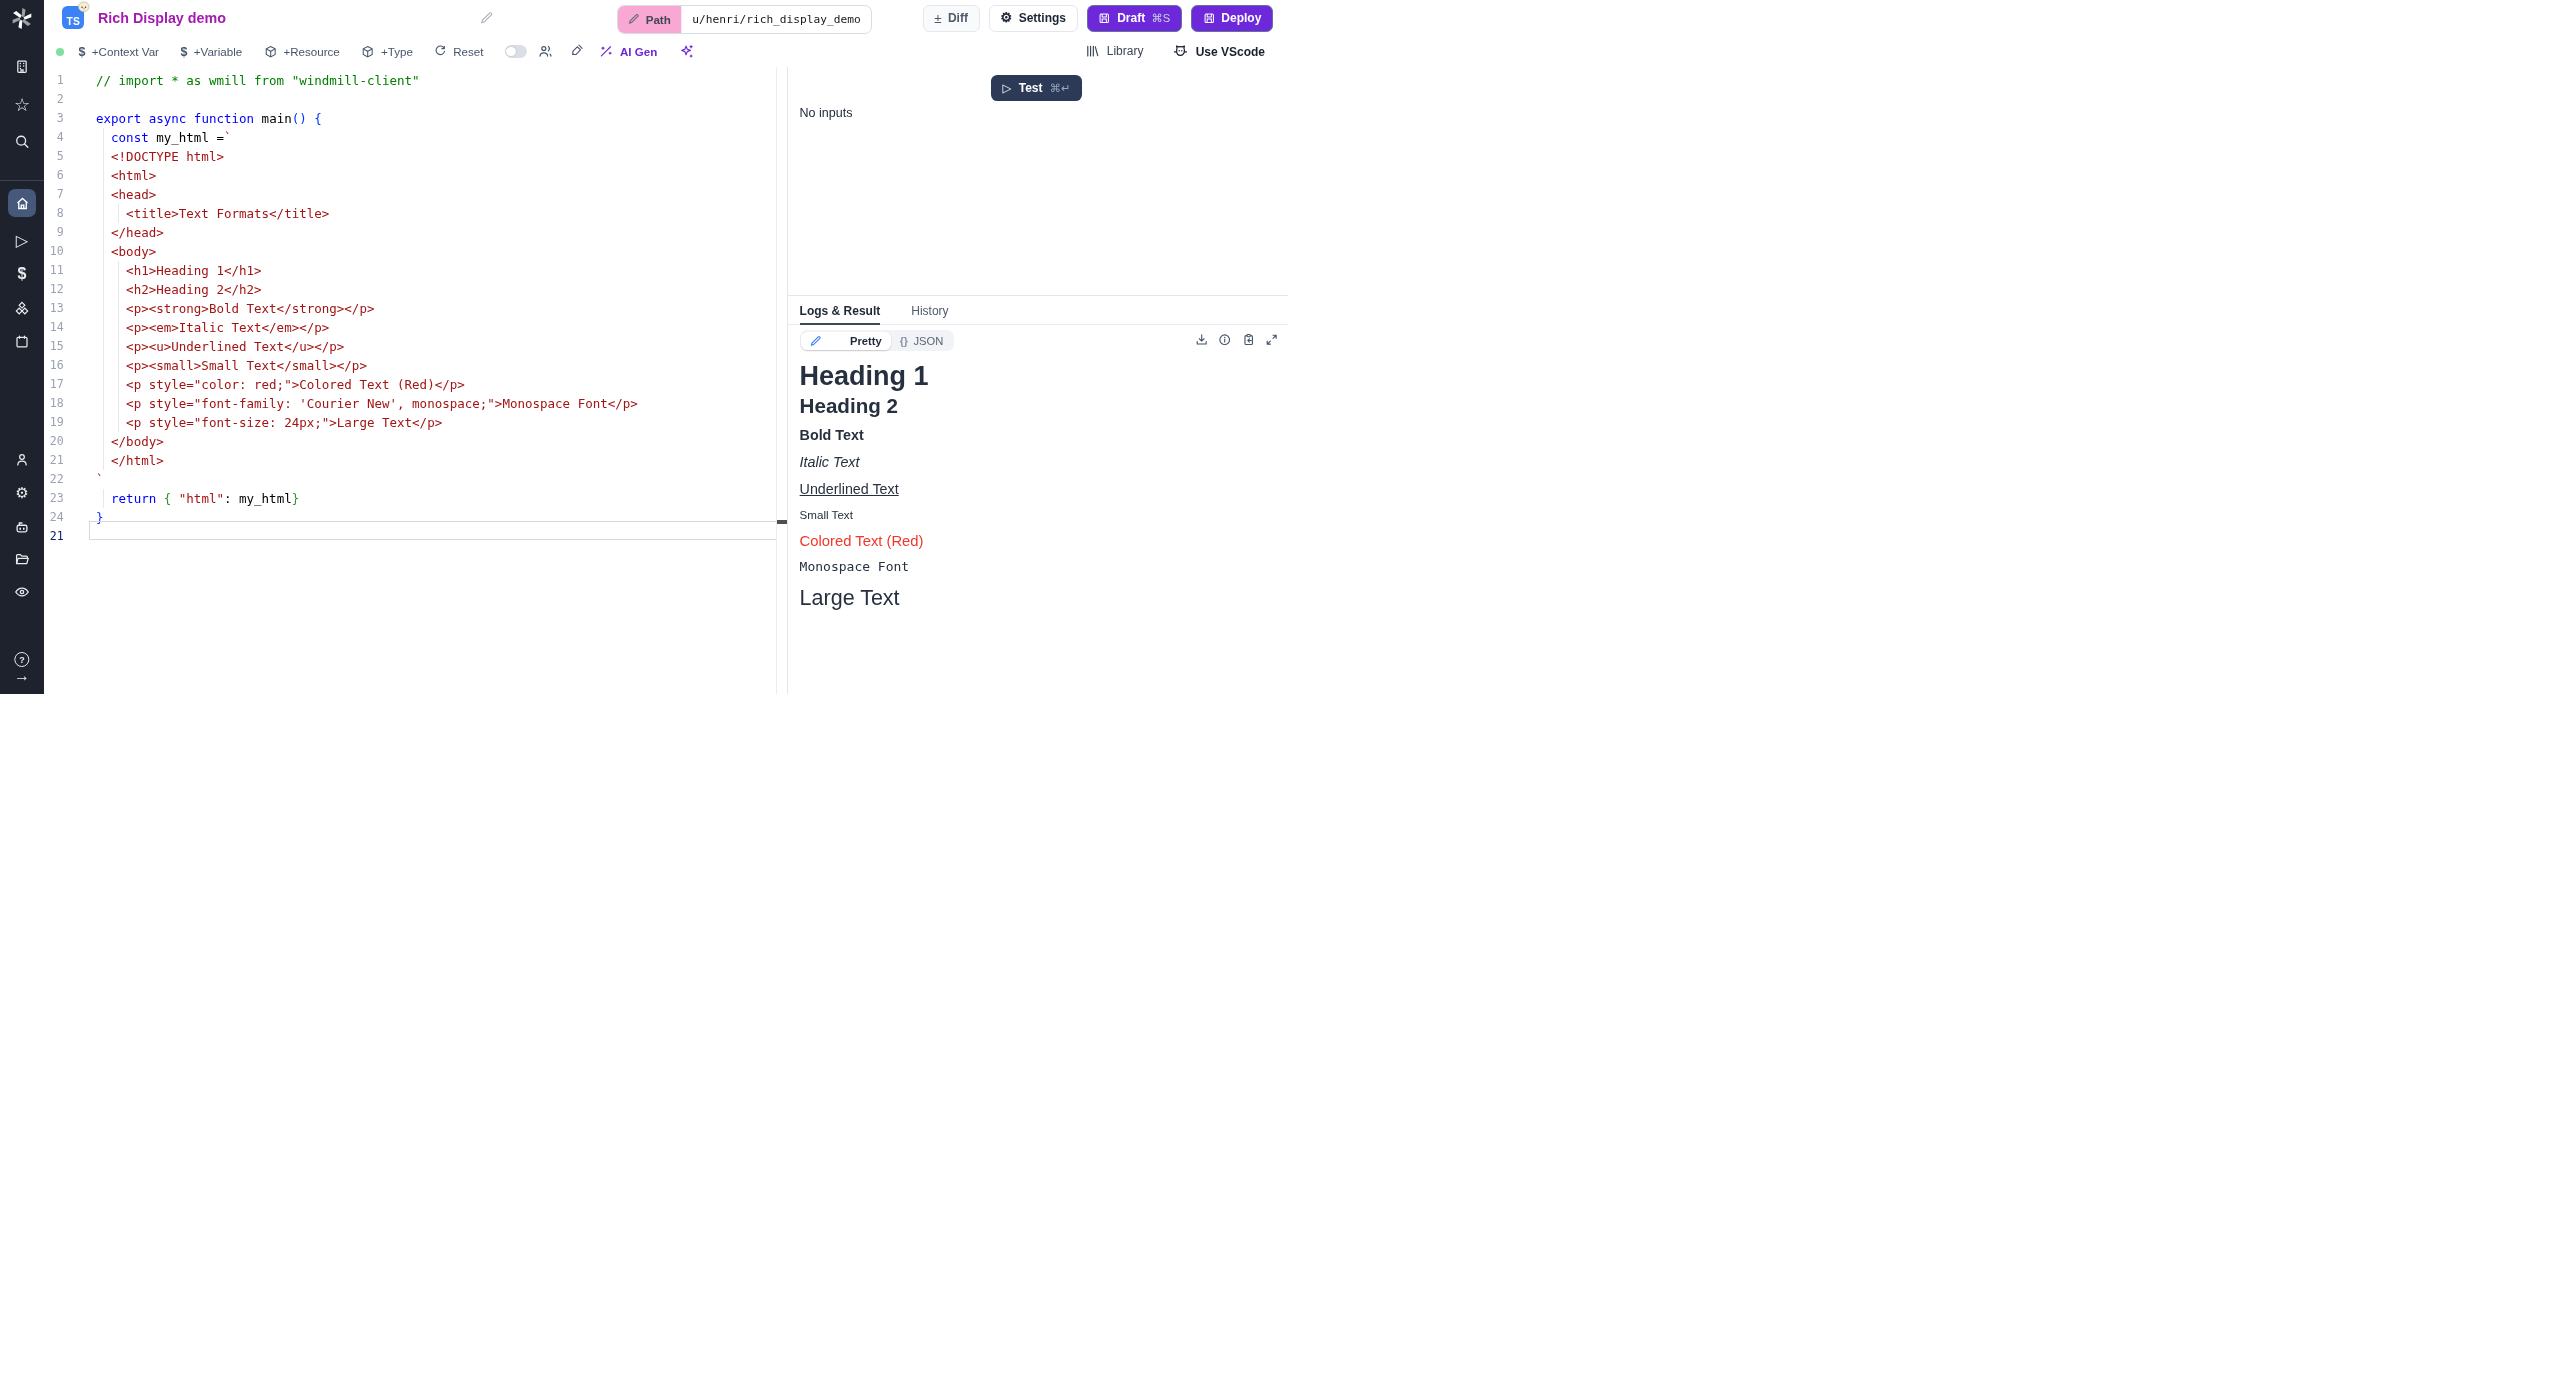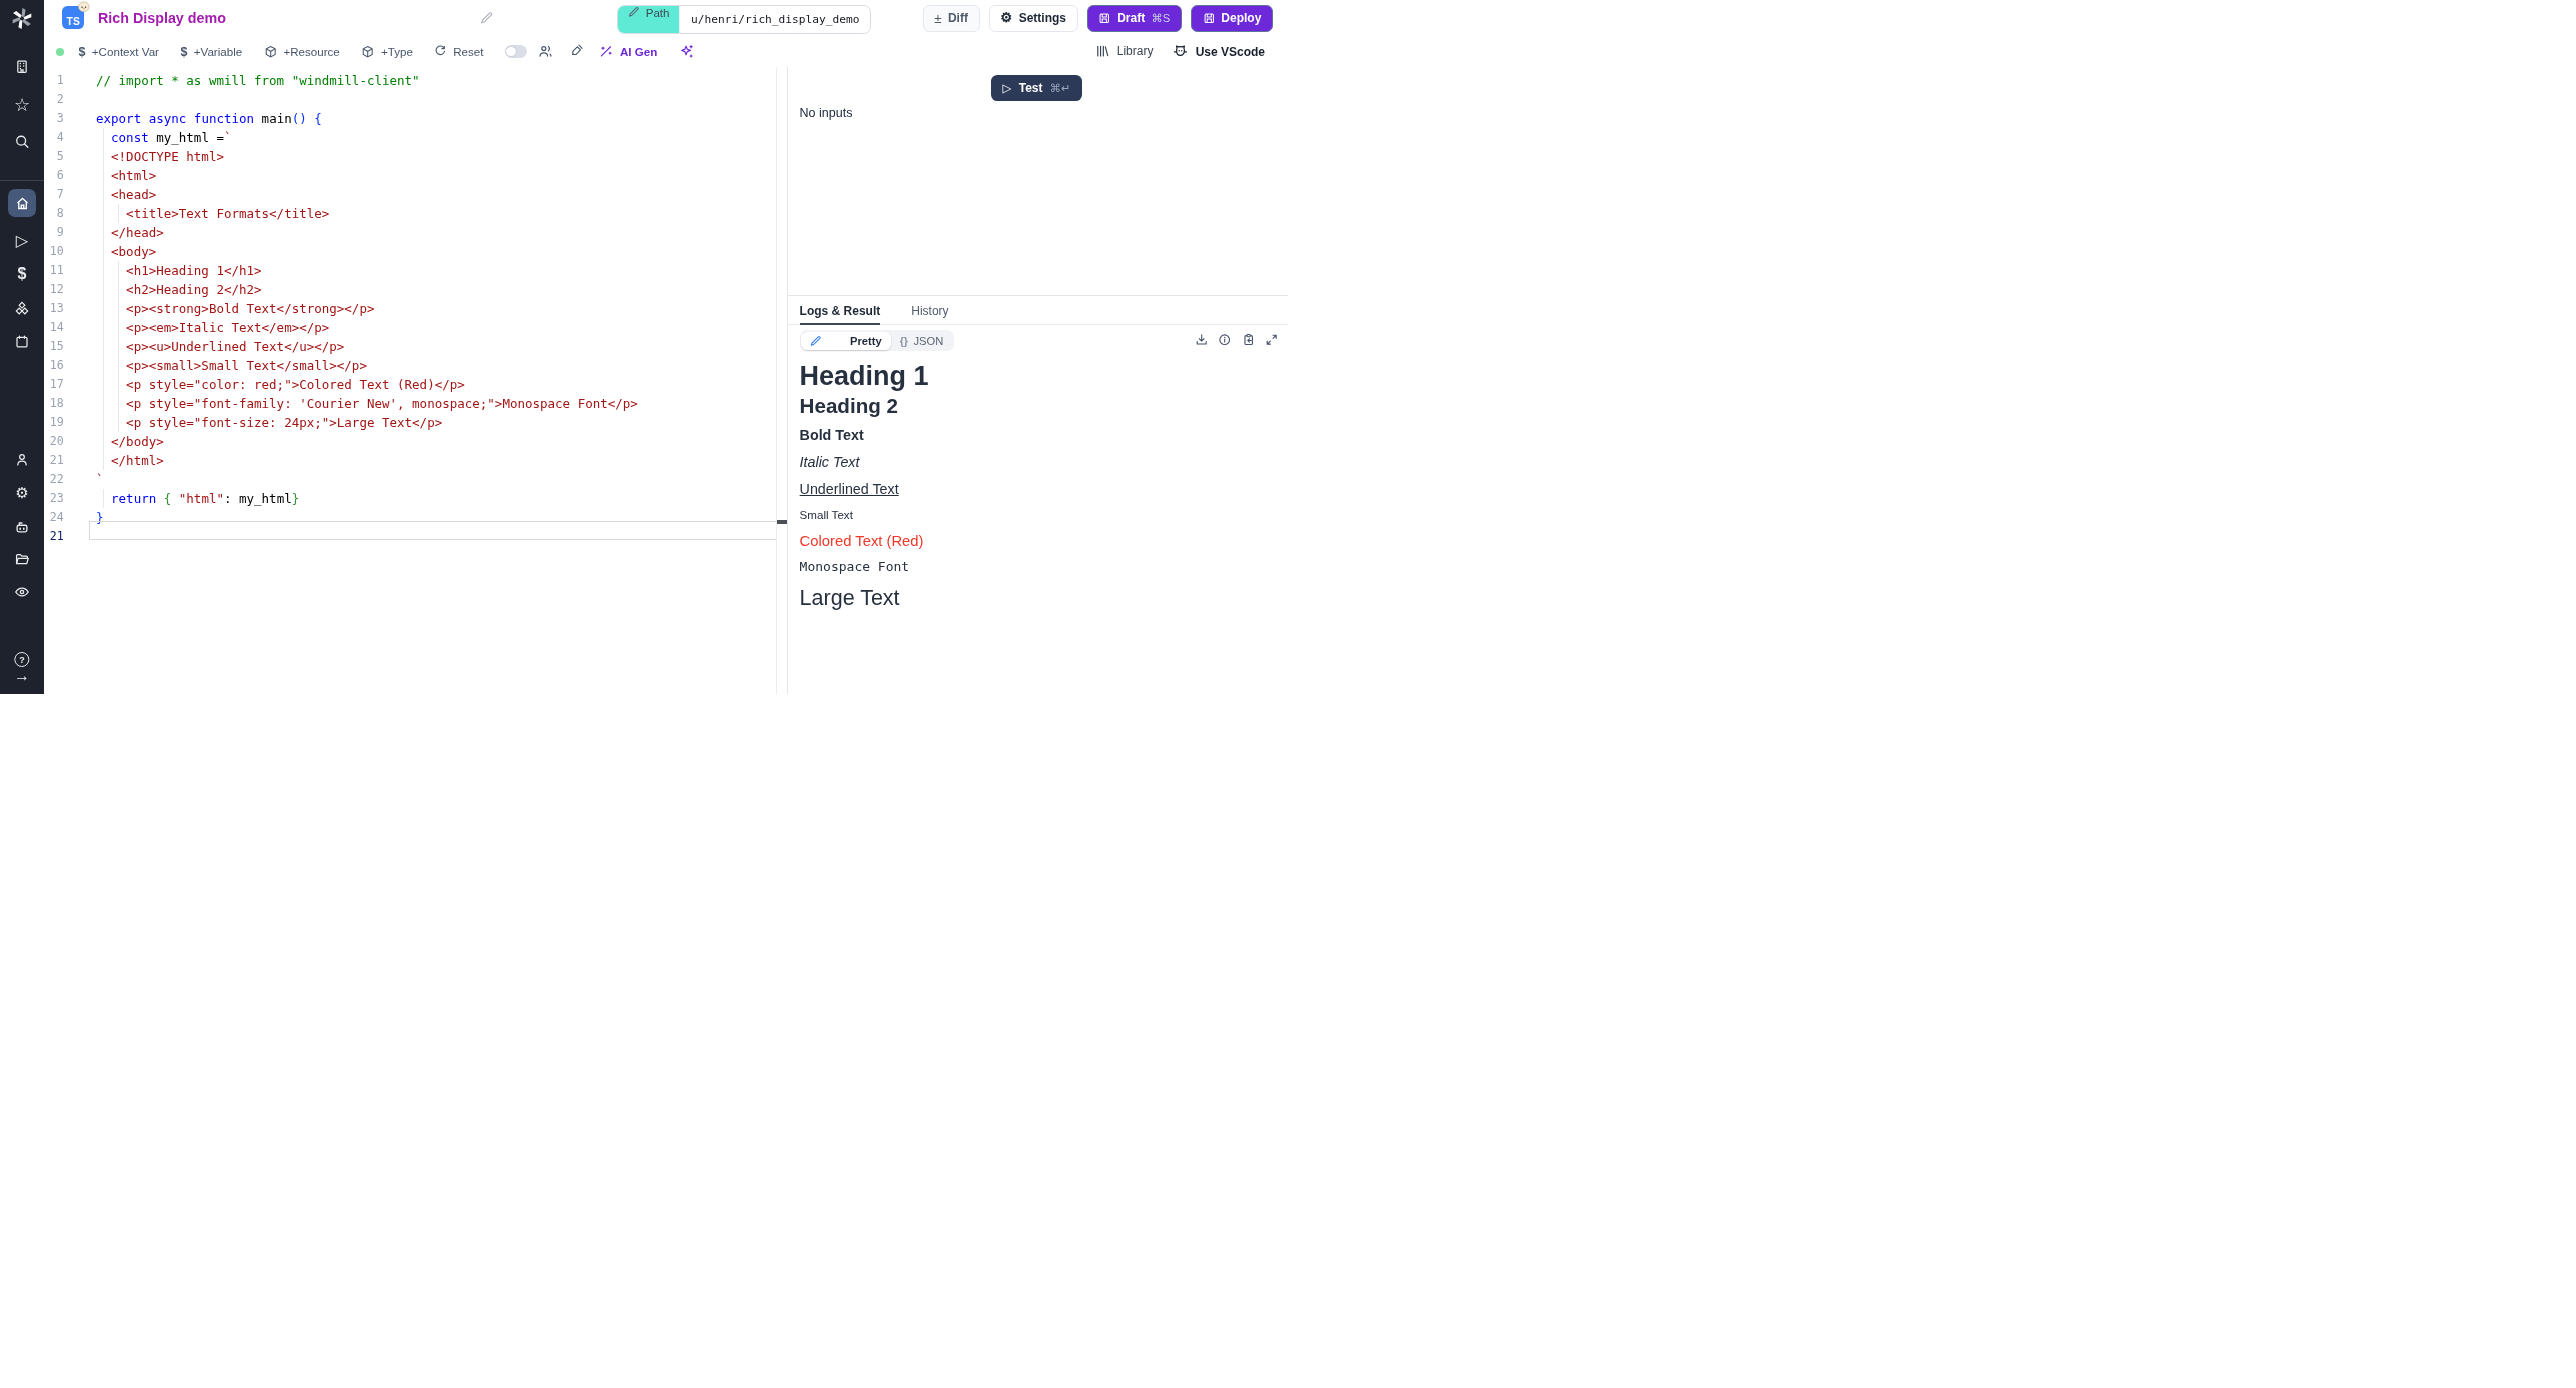--- a/index.html
+++ b/index.html
@@ -19,22 +19,22 @@
   
   .header{position:absolute;left:44px;top:0;right:0;height:36px;background:#fff;border-bottom:0.9px solid #f0f1f4;}
   .badge-wrap{position:absolute;left:18px;top:6.3px;width:22.4px;height:22.4px;}
   .ts-badge{width:22.4px;height:22.4px;border-radius:5.4px;background:#3b82f6;color:#fff;font-size:10.3px;
             font-weight:700;display:flex;align-items:flex-end;justify-content:center;padding-bottom:1.8px;box-sizing:border-box;}
   .bun{position:absolute;right:-5.4px;top:-5.4px;}
   .page-title{position:absolute;left:54px;top:9.8px;font-size:14.3px;font-weight:700;color:#a21caf;}
   .title-pencil{position:absolute;left:436px;top:10.7px;cursor:pointer;}
   .path-pill{position:absolute;left:573px;top:4.5px;height:27px;display:flex;align-items:stretch;
              border:0.9px solid #d8dde4;border-radius:7.2px;overflow:hidden;background:#fff;cursor:pointer;}
-  .path-left{display:flex;gap:6.3px;padding:0 9.8px;background:#5eead4;
-             font-size:11.6px;font-weight:400;color:#3f4856;border-right:0.9px solid #eef0f3;}
+  .path-left{display:flex;align-items:center;gap:6.3px;padding:0 9.8px;background:#f9a8d4;
+             font-size:11.6px;font-weight:700;color:#3f4856;border-right:0.9px solid #eef0f3;}
   .path-value{display:flex;align-items:center;padding:0 10.7px;font-family:"DejaVu Sans Mono",monospace;
               font-size:11.2px;color:#15181e;}
   .header-actions{position:absolute;right:15px;top:4.5px;display:flex;gap:9px;}
   .btn{height:27px;border-radius:6.3px;display:flex;align-items:center;gap:6.3px;font-size:12px;
        font-weight:600;padding:0 10.7px;box-sizing:border-box;cursor:pointer;white-space:nowrap;}
   .btn-diff{background:#f8fafc;border:0.9px solid #e4e8ee;color:#515b6b;}
   .btn-settings{background:#fff;border:0.9px solid #e4e8ee;color:#1d2634;}
   .btn-solid{background:#6d28d9;border:0.9px solid #60749a;color:#fff;justify-content:center;}
   .shortcut{color:#ccd4e2;font-weight:500;font-size:11.2px;}
   .pm-glyph{font-size:13.4px;font-weight:500;}
@@ -44,21 +44,21 @@
   .toolbar{position:absolute;left:44px;top:36px;right:0;height:31px;background:#fff;
            border-bottom:0.9px solid #e7e9ec;display:flex;align-items:center;}
   .status-dot{width:8px;height:8px;border-radius:50%;background:#7ee0a0;margin-left:11.6px;margin-right:15px;}
   .tb-btn{display:flex;align-items:center;gap:6.3px;font-size:11.6px;font-weight:500;color:#47556a;
           margin-right:21.5px;cursor:pointer;white-space:nowrap;}
   .tb-icon-glyph{font-size:12.5px;font-weight:600;color:#47556a;}
   .toggle{width:22.4px;height:12.5px;border-radius:7.2px;background:#dadfe7;position:relative;margin-right:10.7px;cursor:pointer;}
   .toggle-knob{position:absolute;left:1.3px;top:1.3px;width:9.8px;height:9.8px;border-radius:50%;background:#fff;box-shadow:0 0 1.8px rgba(0,0,0,.25);}
   .tb-icon-only{margin-right:16px;cursor:pointer;}
   .ai{color:#6d28d9;font-weight:600;}
-  .toolbar-right{margin-left:auto;display:flex;align-items:center;gap:20px;padding-right:23px;}
+  .toolbar-right{margin-left:auto;display:flex;align-items:center;gap:30px;padding-right:23px;}
   .tb-right-btn{display:flex;align-items:center;gap:7.2px;font-size:12px;color:#3c4654;font-weight:500;cursor:pointer;}
   .tb-right-btn.strong{font-weight:700;color:#18202e;}
 
   
   .editor{position:absolute;left:44px;top:67px;width:743px;bottom:0;background:#fff;}
   .gutter{position:absolute;top:3.6px;left:0;width:19.7px;text-align:right;
           font-family:"DejaVu Sans Mono",monospace;font-size:11.6px;color:#9aa2b1;}
   .ln-num{height:19px;line-height:19px;}
   .ln-num.active{color:#0b216f;}
   .code-lines{position:absolute;top:3.6px;left:52px;right:12.5px;

